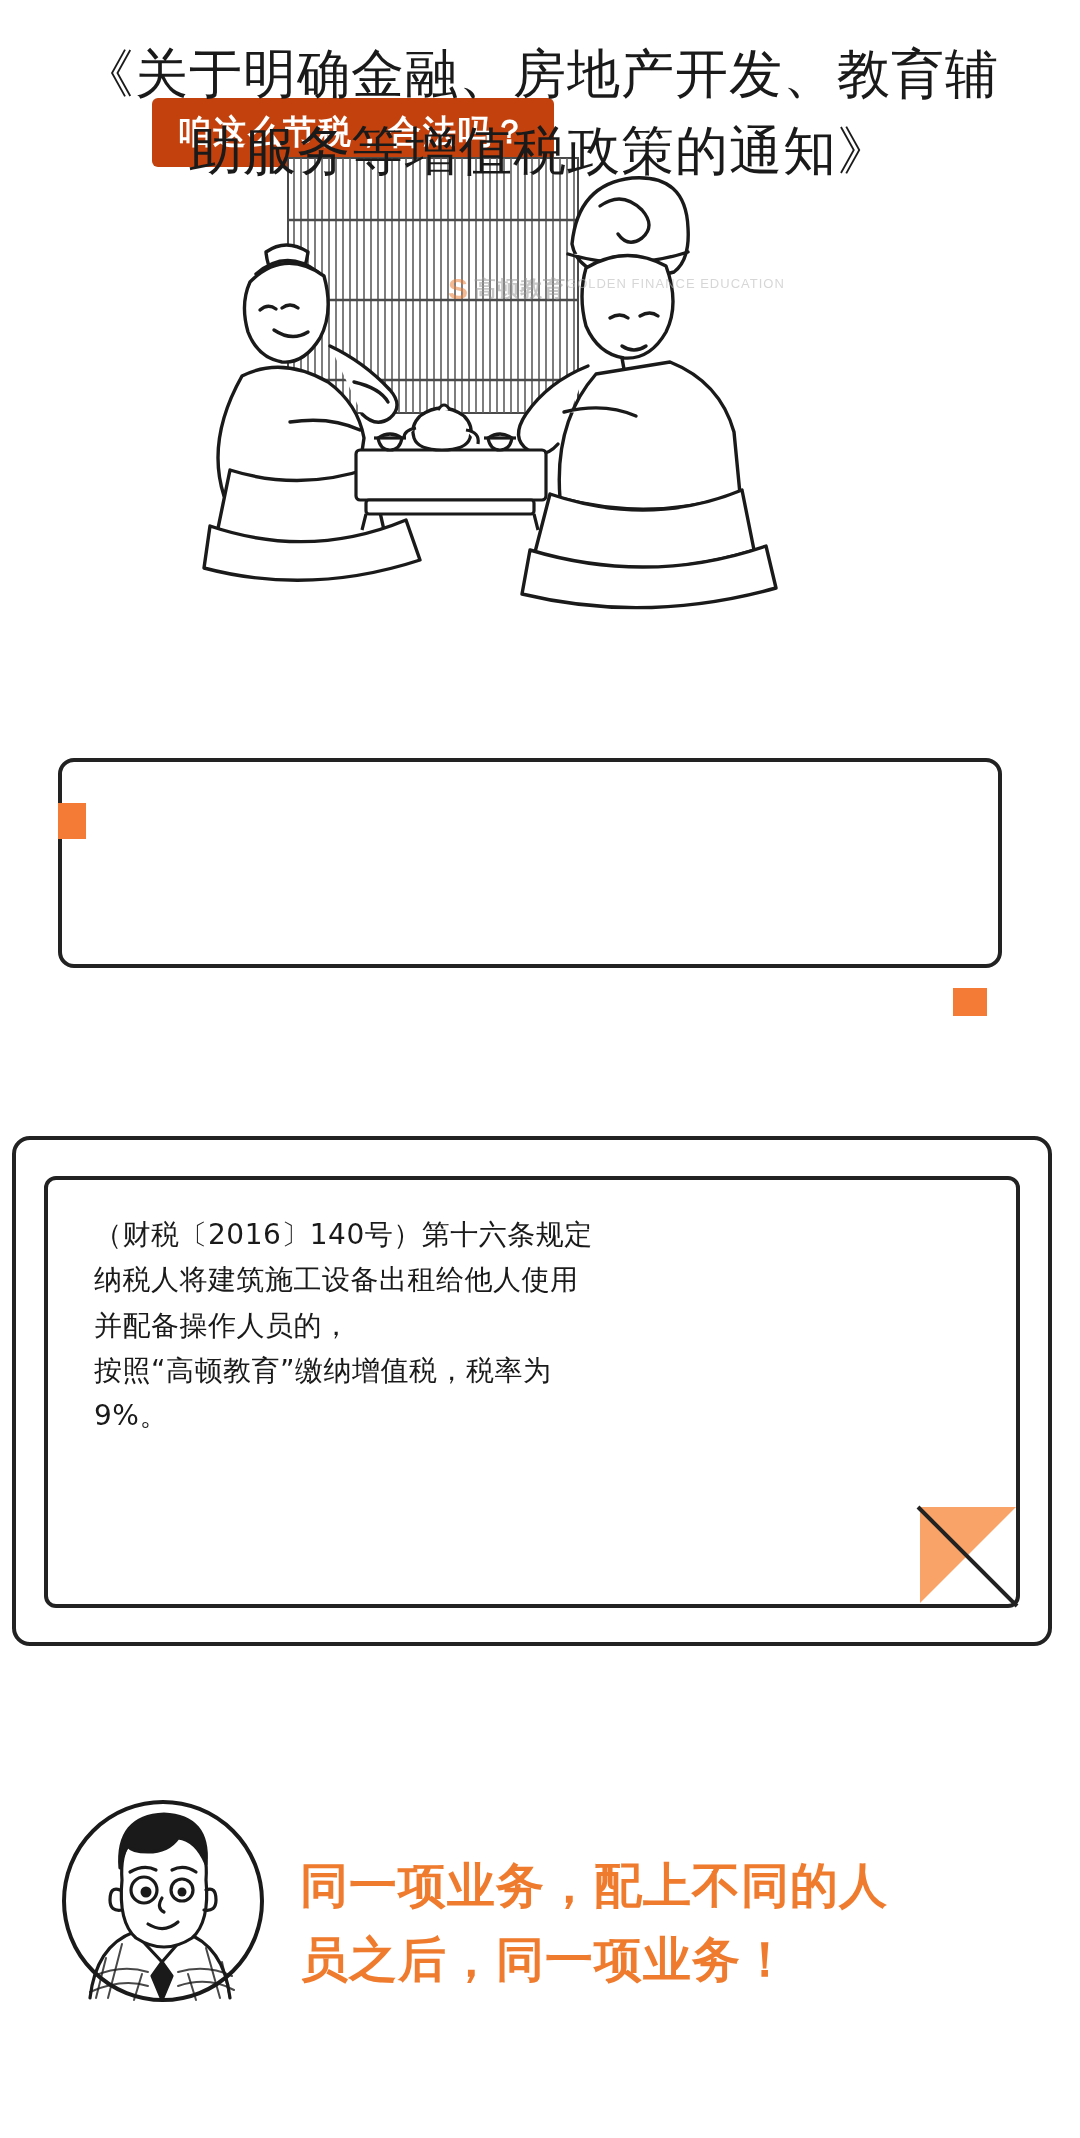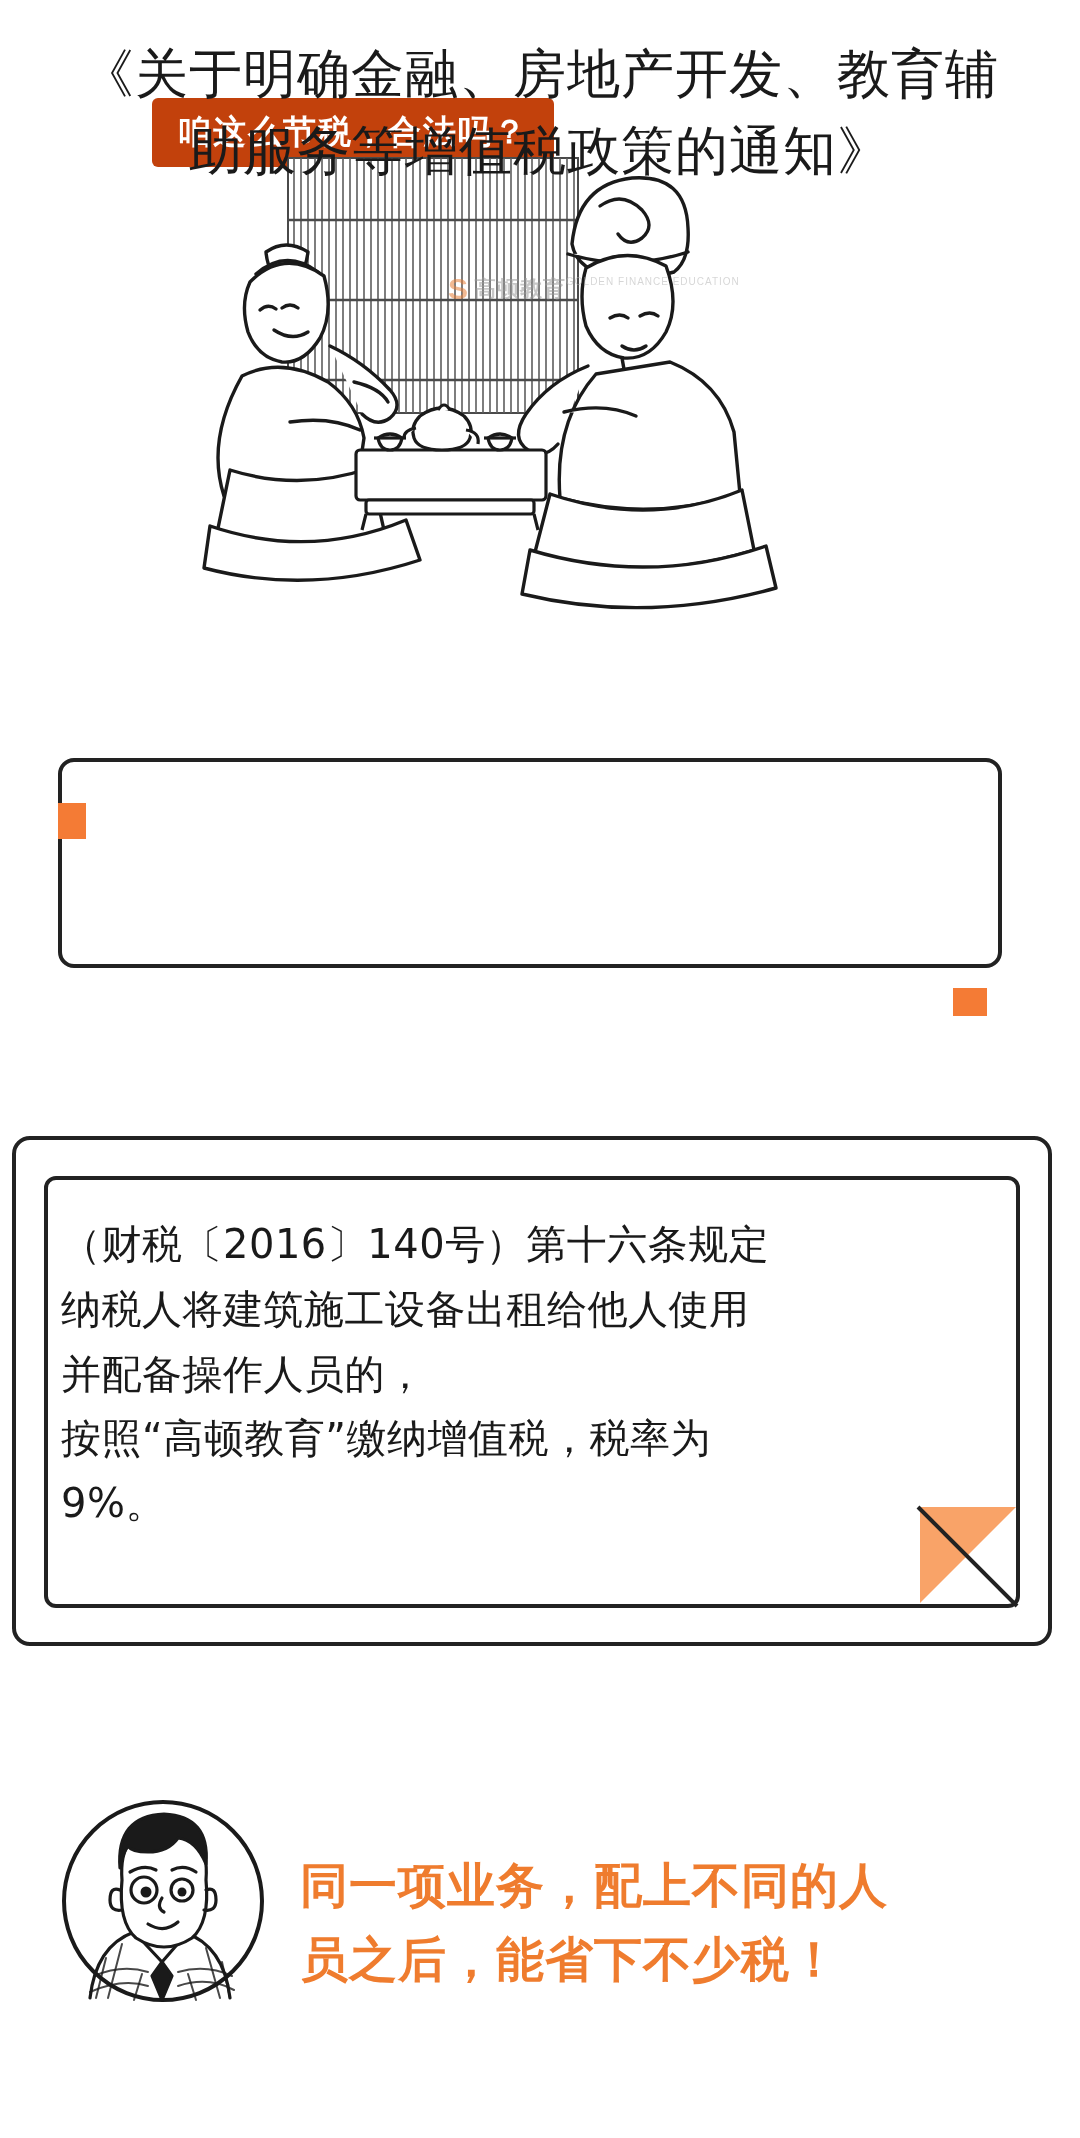--- a/index.html
+++ b/index.html
@@ -72,21 +72,21 @@
     flex-direction: row;
     line-height: 1.05;
   }
   .watermark .wm-cn {
     font-size: 22px;
     color: #9a9a9a;
     font-weight: bold;
     letter-spacing: 1px;
   }
   .watermark .wm-en {
-    font-size: 10px;
+    font-size: 13px;
     color: #b6b6b6;
     letter-spacing: 1px;
   }
 
   
   .card1 {
     position: absolute;
     left: 58px;
     top: 758px;
     width: 944px;
@@ -143,24 +143,24 @@
     width: 976px;
     height: 432px;
     box-sizing: border-box;
     border: 4px solid #222222;
     border-radius: 12px;
     background: #ffffff;
     overflow: hidden;
   }
   .card2-text {
     position: absolute;
-    left: 61px;
+    left: 94px;
     top: 1212px;
     width: 900px;
-    font-size: 40px;
+    font-size: 28px;
     line-height: 1.62;
     color: #1a1a1a;
     letter-spacing: 0.5px;
     font-family: "DejaVu Sans", "Liberation Sans", sans-serif;
   }
   .card2-text p { margin: 0; }
   .card2-text p.indent { text-indent: 0; }
   .corner-fold {
     position: absolute;
     left: 920px;
@@ -367,14 +367,14 @@
       <path d="M112 72 q12 -6 24 2"></path>
 
       <path d="M102 100 q-6 10 2 14"></path>
       <path d="M88 126 q16 10 30 -2"></path>
     </g>
   </svg>
 </div>
 
 <div class="bottom-text">
   <div>同一项业务，配上不同的人</div>
-  <div>员之后，能省下不少税！</div>
+  <div>员之后，同一项业务！</div>
 </div>
 
 </body></html>

